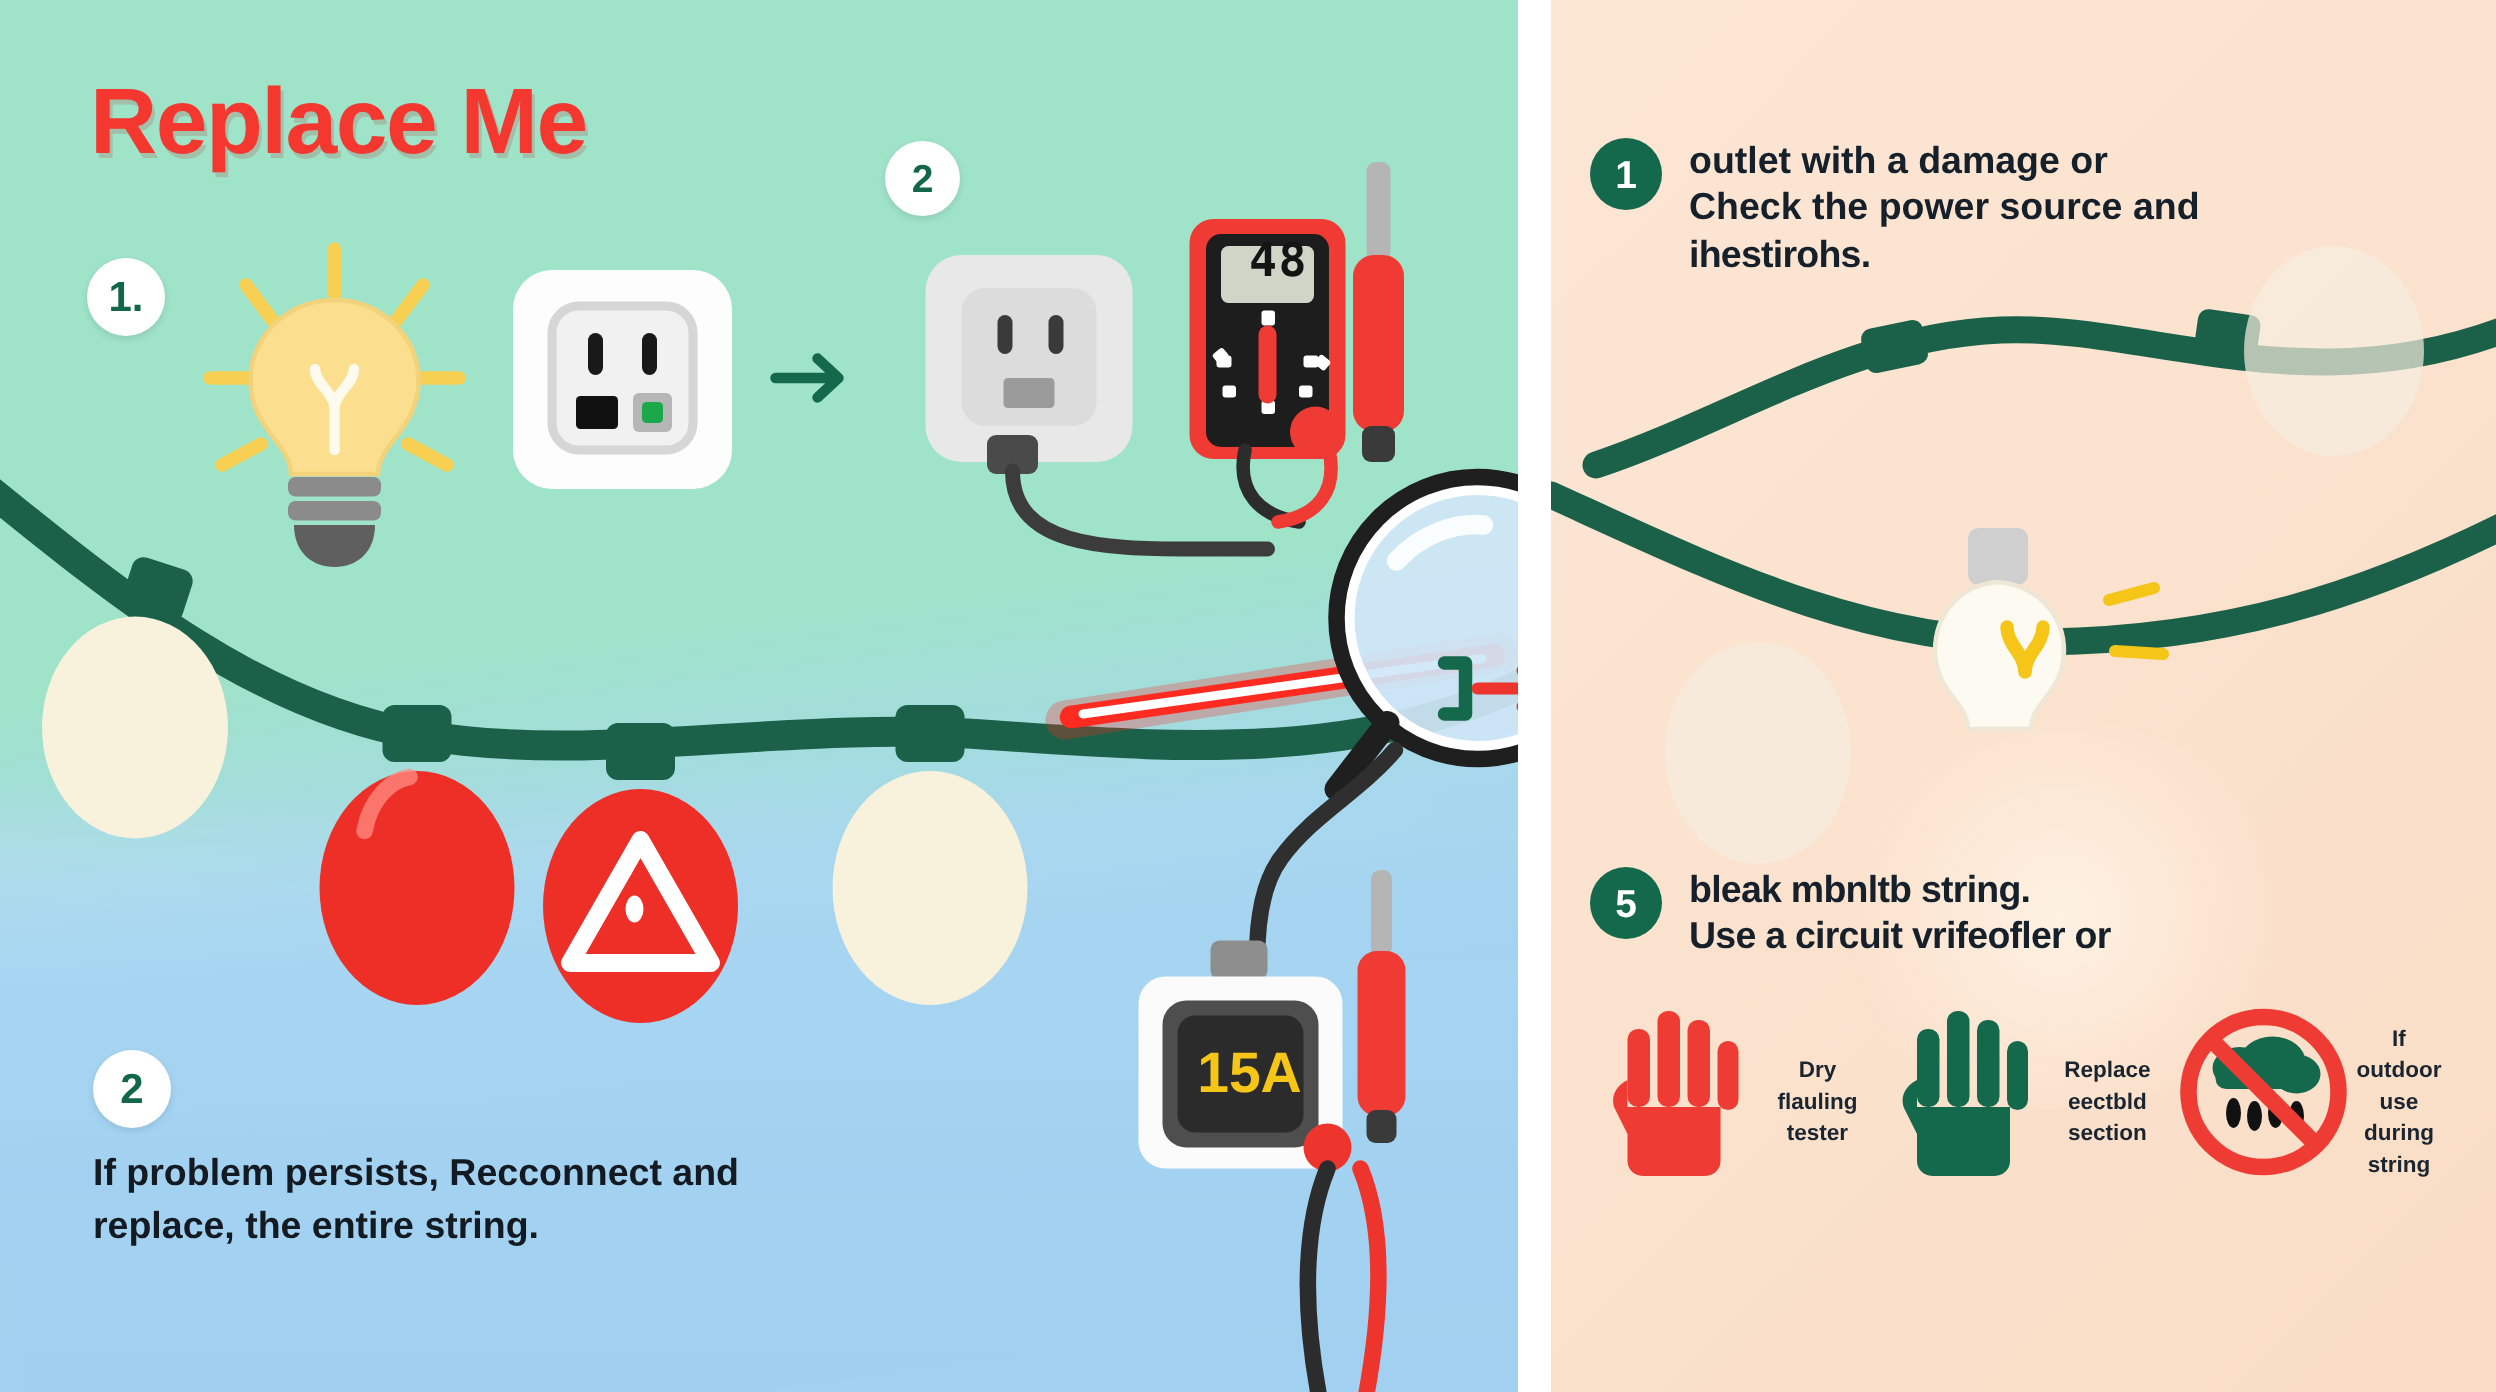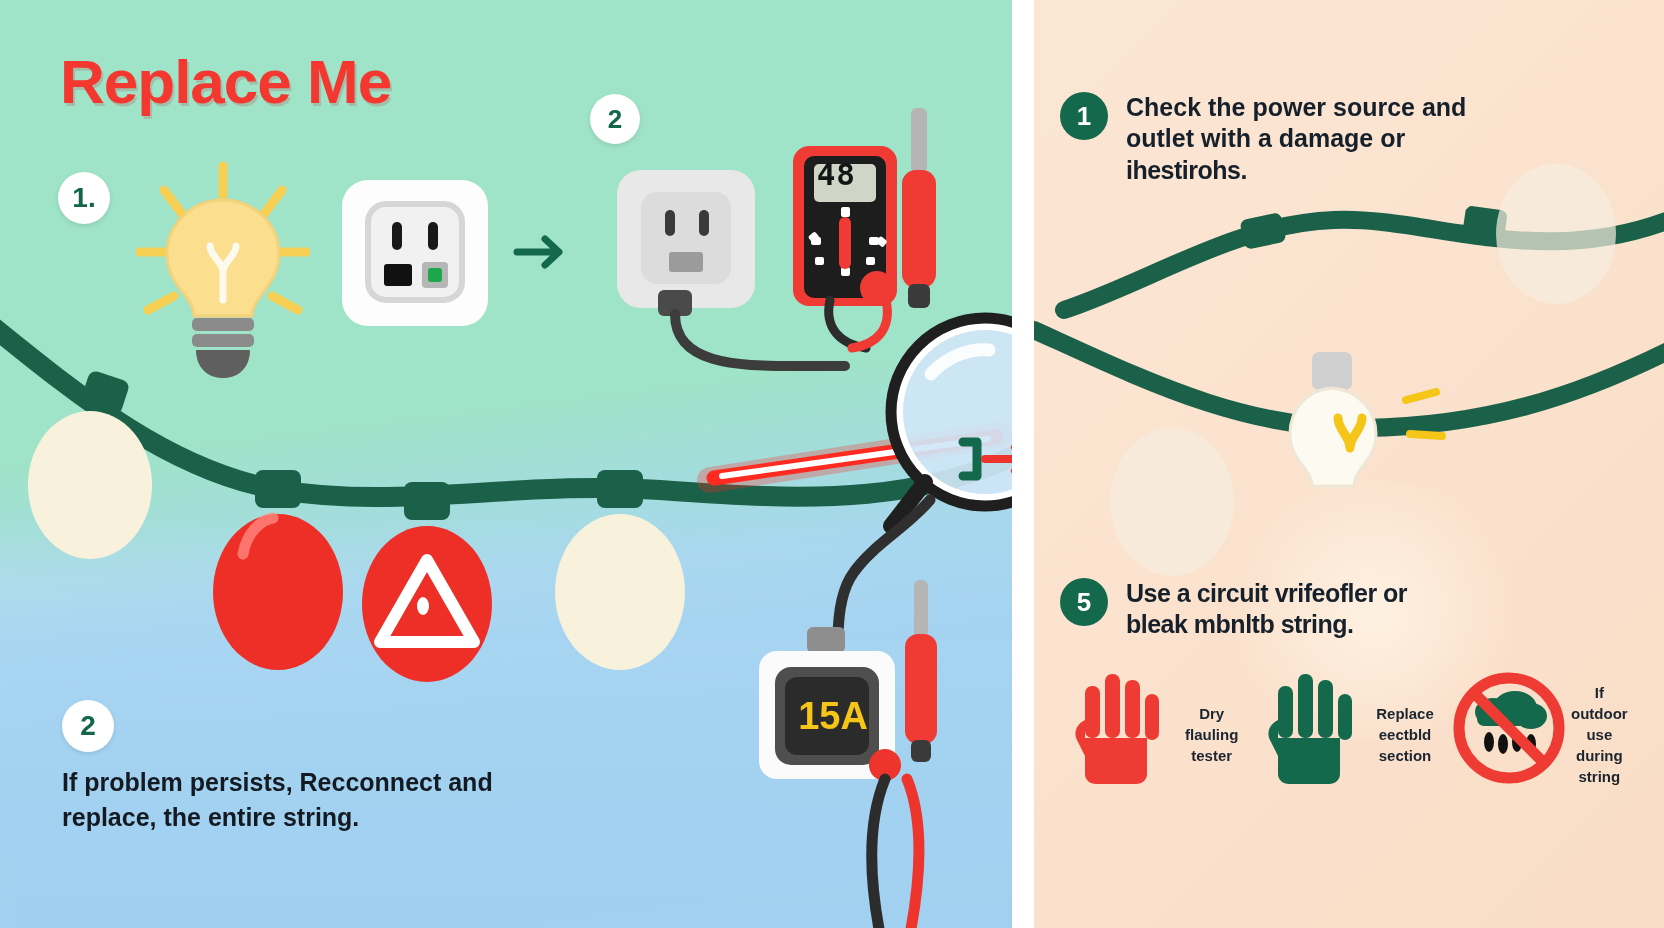--- a/index.html
+++ b/index.html
@@ -131,21 +131,21 @@
           <rect x="-34" y="-4" width="10" height="8" rx="2"></rect>
           <rect x="24" y="-4" width="10" height="8" rx="2"></rect>
           <rect x="-30" y="16" width="9" height="8" rx="2"></rect>
           <rect x="21" y="16" width="9" height="8" rx="2"></rect>
           <rect x="-4" y="26" width="9" height="9" rx="2"></rect>
         </g>
         <rect x="-6" y="-24" width="12" height="52" rx="6" fill="#ef3b34"></rect>
       </g>
       <circle cx="84" cy="142" r="17" fill="#ef3b34"></circle>
     </svg>
-    <div class="abs" style="left:814px;top:155px;width:62px;height:38px;display:flex;align-items:center;justify-content:flex-end;padding-right:20px;box-sizing:border-box;font-family:'DejaVu Sans Mono',monospace;font-weight:bold;font-size:31px;color:#141414;letter-spacing:1px;">48</div>
+    <div class="abs" style="left:814px;top:155px;width:62px;height:38px;display:flex;align-items:center;justify-content:flex-end;padding-right:4px;box-sizing:border-box;font-family:'DejaVu Sans Mono',monospace;font-weight:bold;font-size:31px;color:#141414;letter-spacing:1px;">48</div>
 
     <svg class="abs" style="left:893px;top:108px;" width="54" height="205" viewBox="0 0 54 205">
       <rect x="18" y="0" width="16" height="66" rx="6" fill="#b5b5b5"></rect>
       <rect x="9" y="62" width="34" height="118" rx="14" fill="#ef3b34"></rect>
       <rect x="15" y="176" width="22" height="24" rx="6" fill="#3a3a3a"></rect>
     </svg>
 
     <svg class="abs" style="left:800px;top:300px;" width="140" height="70" viewBox="0 0 140 70">
       <path d="M30 0c-6 28 10 44 36 48" fill="none" stroke="#2c2c2c" stroke-width="9" stroke-linecap="round"></path>
       <path d="M86 0c6 28-8 44-34 48" fill="none" stroke="#ef3b34" stroke-width="9" stroke-linecap="round"></path>
@@ -260,33 +260,33 @@
         <line x1="112" y1="48" x2="142" y2="40"></line>
         <line x1="116" y1="82" x2="148" y2="84"></line>
       </g>
     </svg>
 
     <div class="r-step" style="left:26px;top:92px;">
       <div class="badge-green" style="position:relative;flex:0 0 auto;">
         <span>1</span>
       </div>
       <div class="r-text">
+        <div>outlet with a damage or</div>
         <div>Check the power source and</div>
-        <div>outlet with a damage or</div>
         <div class="garbled">ihestirohs.</div>
       </div>
     </div>
 
     <div class="r-step" style="left:26px;top:578px;">
       <div class="badge-green" style="position:relative;flex:0 0 auto;">
         <span>5</span>
       </div>
       <div class="r-text">
+        <div class="garbled">bleak mbnltb string.</div>
         <div class="garbled">Use a circuit vrifeofler or</div>
-        <div class="garbled">bleak mbnltb string.</div>
       </div>
     </div>
   </div>
 
   <div class="icon-row">
 
     <div class="icon-cell">
       <svg width="110" height="112" viewBox="0 0 110 112">
         <g fill="#ee3b33">
           <rect x="18" y="14" width="15" height="52" rx="7"></rect>

